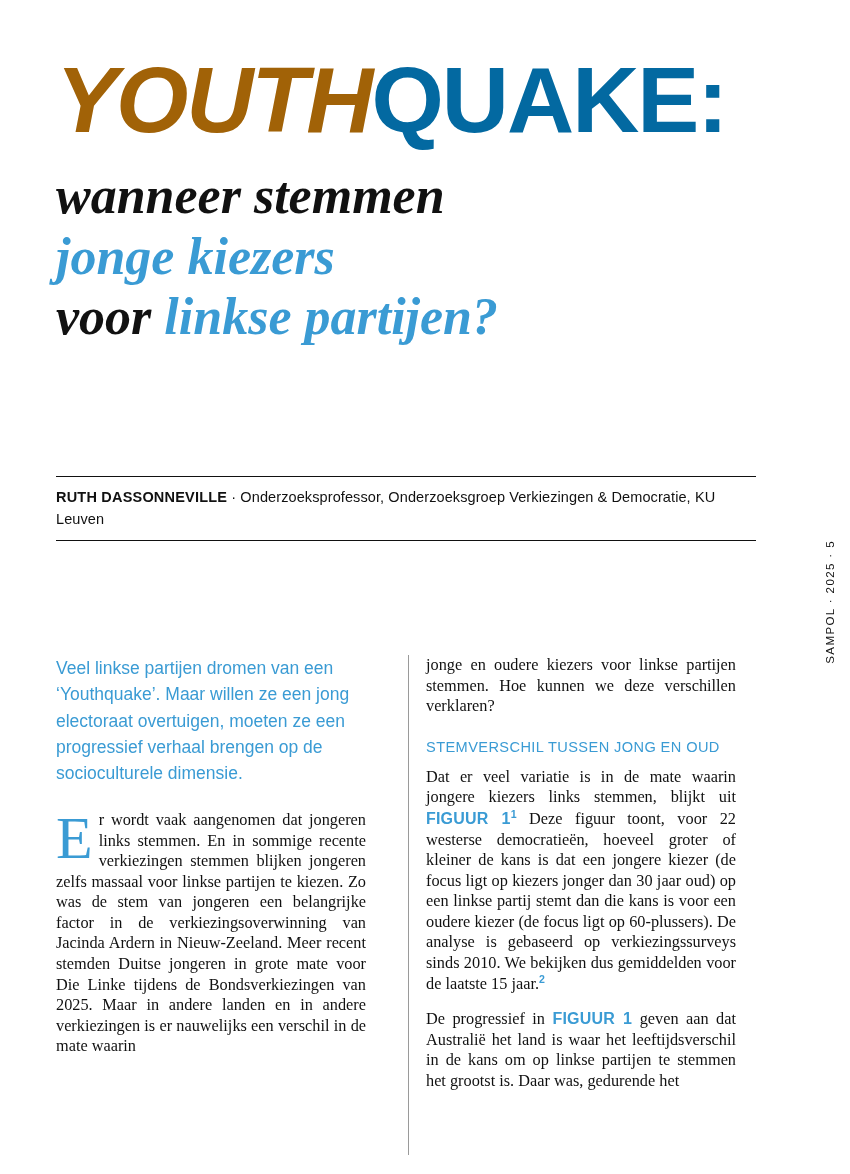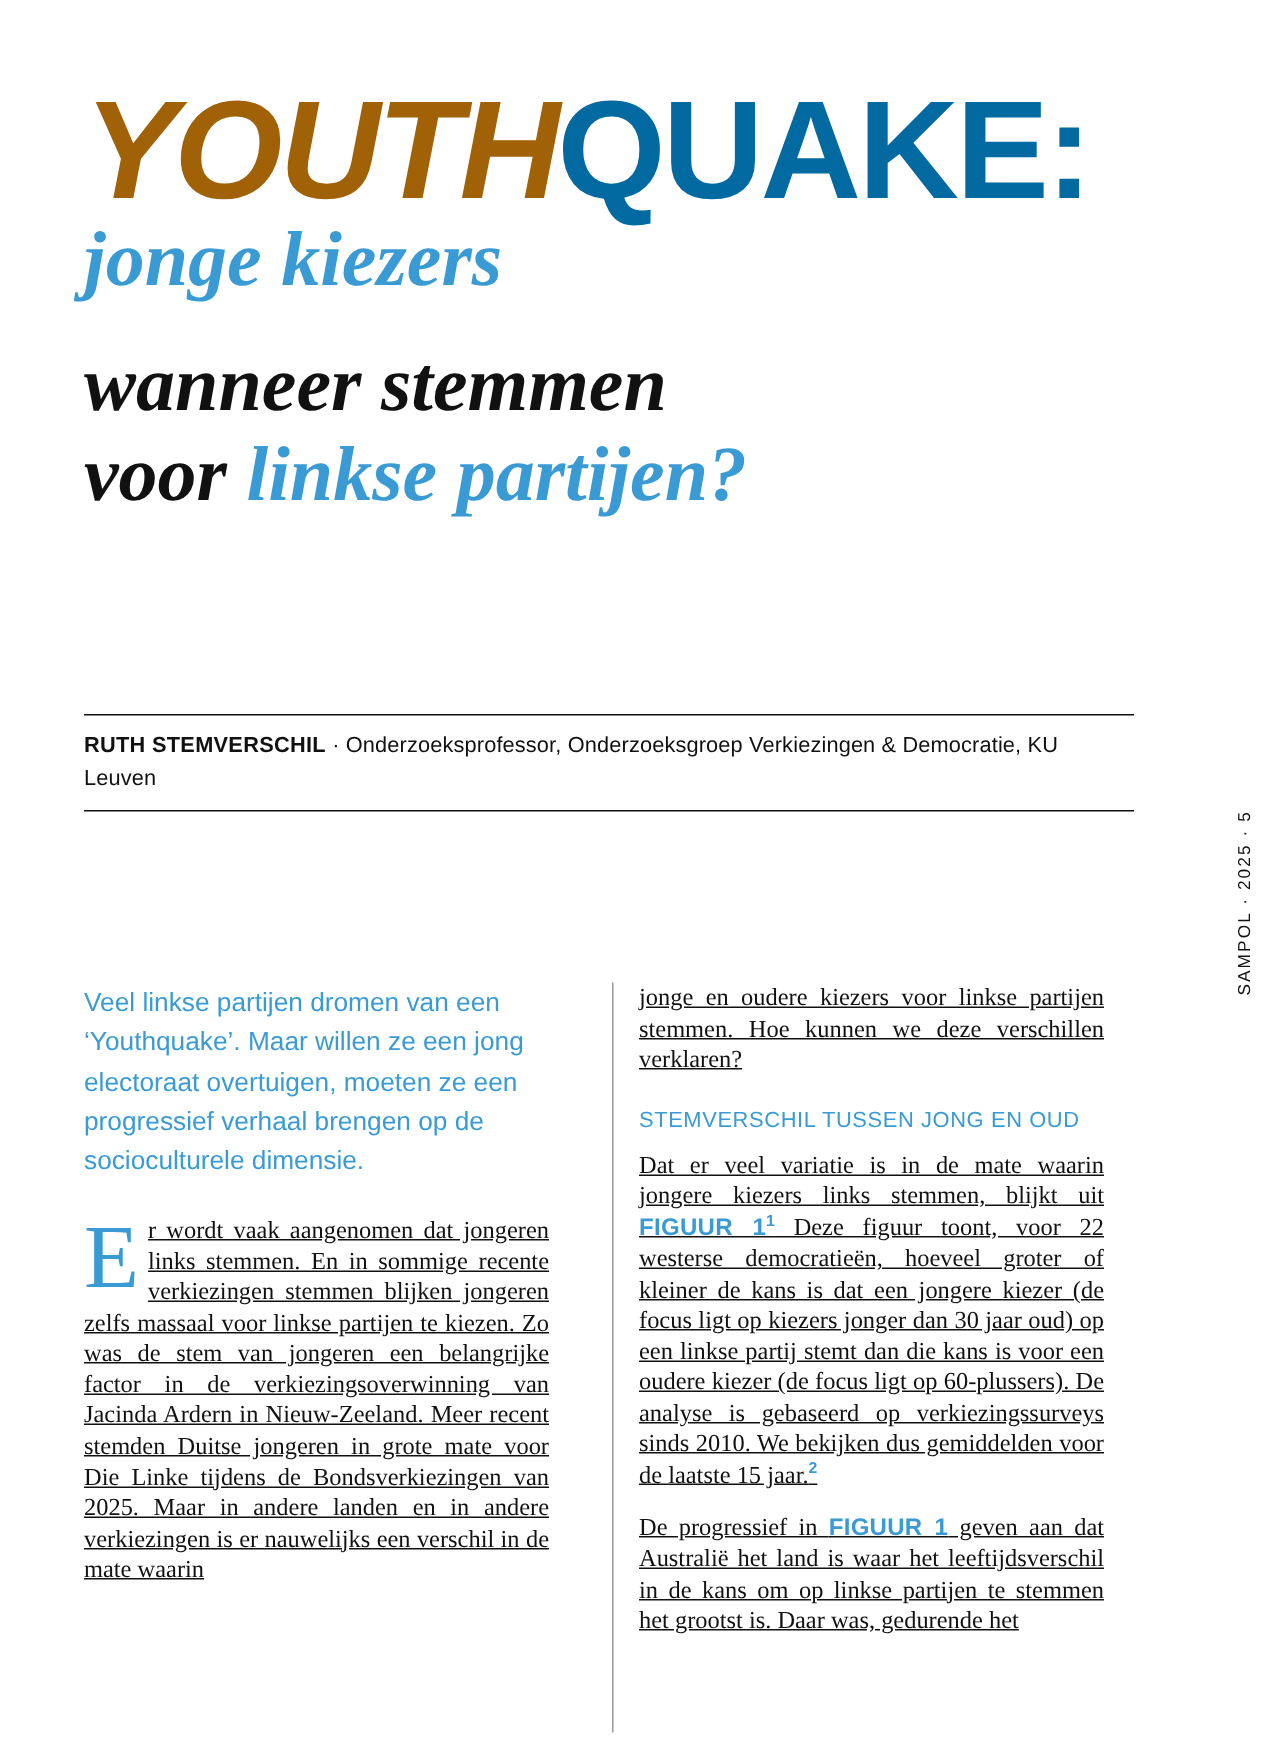--- a/index.html
+++ b/index.html
@@ -130,21 +130,20 @@
   }
 
   
   .body-p {
     font-family: "Liberation Serif", serif;
     font-size: 16.3px;
     line-height: 1.26;
     text-align: justify;
     margin: 0 0 14px 0;
     hyphens: auto;
-    text-decoration: underline;
     -webkit-hyphens: auto;
   }
   .body-p:last-child { margin-bottom: 0; }
 
   .dropcap-p {
     position: relative;
   }
   .dropcap {
     float: left;
     font-family: "Liberation Serif", serif;
@@ -178,28 +177,28 @@
     font-weight: bold;
   }
 </style>
 </head>
 <body>
 
 <div class="page">
 
   <div class="title-block">
     <h1 class="headline"><span class="dark">YOUTH</span><span class="accent">QUAKE:</span></h1>
+    <p class="subline sub1">wanneer stemmen</p>
     <p class="subline sub2">jonge kiezers</p>
-    <p class="subline sub1">wanneer stemmen</p>
     <p class="subline sub3"><span>voor </span><span class="accent2">linkse partijen?</span></p>
   </div>
 
   <div class="byline-wrap">
     <div class="rule"></div>
-    <div class="byline"><span class="who">RUTH STEMVERSCHIL</span><span> · Onderzoeksprofessor, Onderzoeksgroep Verkiezingen &amp; Democratie, KU Leuven</span></div>
+    <div class="byline"><span class="who">RUTH DASSONNEVILLE</span><span> · Onderzoeksprofessor, Onderzoeksgroep Verkiezingen &amp; Democratie, KU Leuven</span></div>
     <div class="rule"></div>
   </div>
 
   <div class="running-head">SAMPOL · 2025 · 5</div>
 
   <div class="columns">
     <div class="col-divider"></div>
 
     <div class="col col-left">
       <p class="standfirst">Veel linkse partijen dromen van een ‘Youthquake’. Maar willen ze een jong electoraat overtuigen, moeten ze een progressief verhaal brengen op de socioculturele dimensie.</p>

